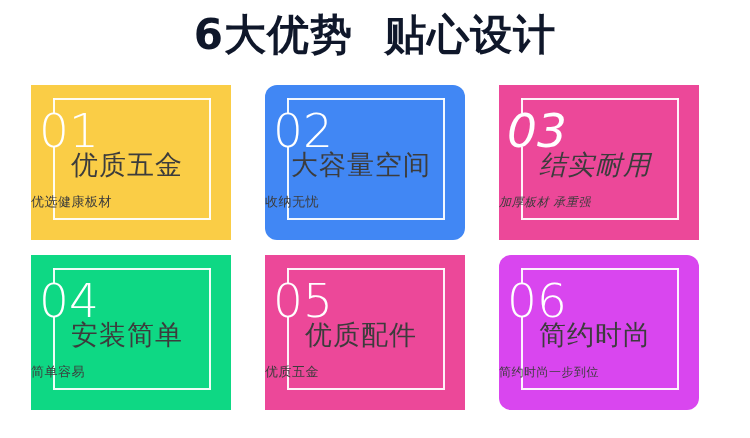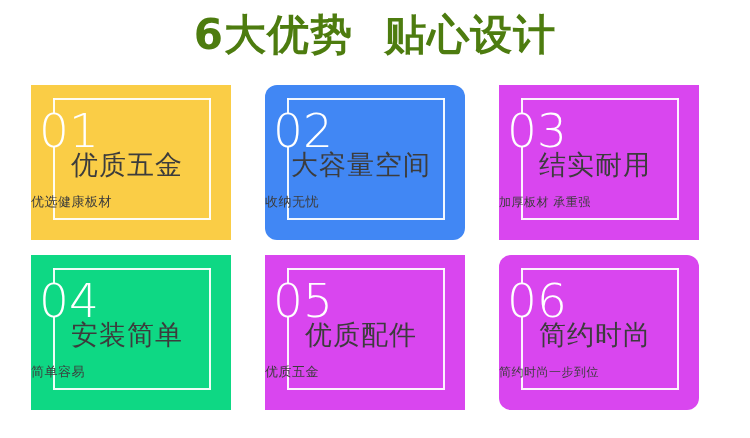--- a/index.html
+++ b/index.html
@@ -21,21 +21,21 @@
   }
   #page-title {
     position: absolute;
     left: 0;
     top: 6px;
     width: 750px;
     text-align: center;
     font-family: "DejaVu Sans", sans-serif;
     font-size: 42px;
     font-weight: bold;
-    color: #4d7c0f;
+    color: #0f172a;
     letter-spacing: 1px;
     line-height: 58px;
     white-space: pre;
   }
   #grid {
     position: absolute;
     left: 31px;
     top: 85px;
     width: 669px;
     height: 325px;
@@ -158,21 +158,21 @@
       <div class="frame-top"></div>
       <div class="frame-right"></div>
       <div class="frame-bottom"></div>
       <div class="frame-left-upper"></div>
       <div class="frame-left-lower"></div>
       <div class="card-number">02</div>
       <div class="card-title">大容量空间</div>
       <div class="card-sub">收纳无忧</div>
     </div>
 
-    <div class="card yellow" style="background: #d946ef;">
+    <div class="card yellow" style="background: #ec4899; font-style: italic;">
       <div class="frame-top"></div>
       <div class="frame-right"></div>
       <div class="frame-bottom"></div>
       <div class="frame-left-upper"></div>
       <div class="frame-left-lower"></div>
       <div class="card-number">03</div>
       <div class="card-title">结实耐用</div>
       <div class="card-sub wide">加厚板材  承重强</div>
     </div>
 
@@ -180,21 +180,21 @@
       <div class="frame-top"></div>
       <div class="frame-right"></div>
       <div class="frame-bottom"></div>
       <div class="frame-left-upper"></div>
       <div class="frame-left-lower"></div>
       <div class="card-number">04</div>
       <div class="card-title">安装简单</div>
       <div class="card-sub">简单容易</div>
     </div>
 
-    <div class="card yellow" style="background: #d946ef;">
+    <div class="card yellow" style="background: #ec4899;">
       <div class="frame-top"></div>
       <div class="frame-right"></div>
       <div class="frame-bottom"></div>
       <div class="frame-left-upper"></div>
       <div class="frame-left-lower"></div>
       <div class="card-number">05</div>
       <div class="card-title">优质配件</div>
       <div class="card-sub">优质五金</div>
     </div>
 

